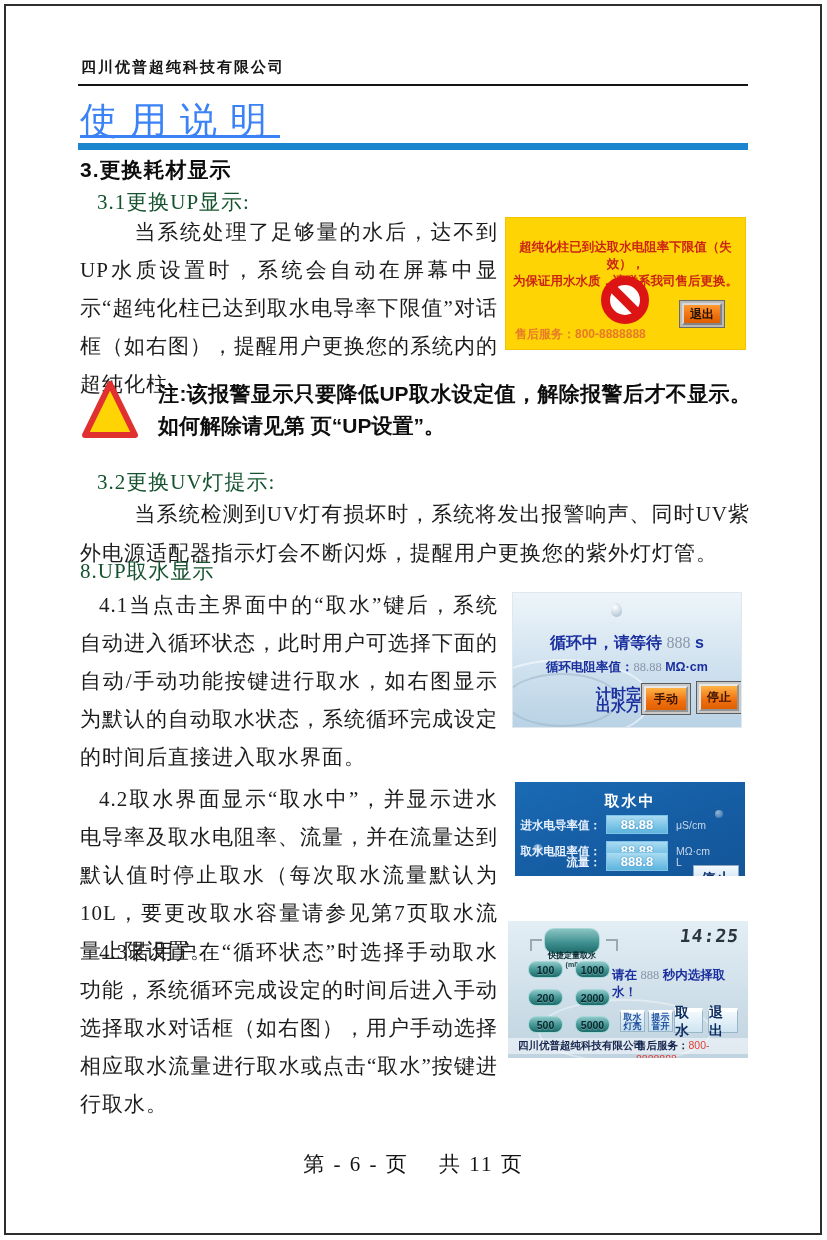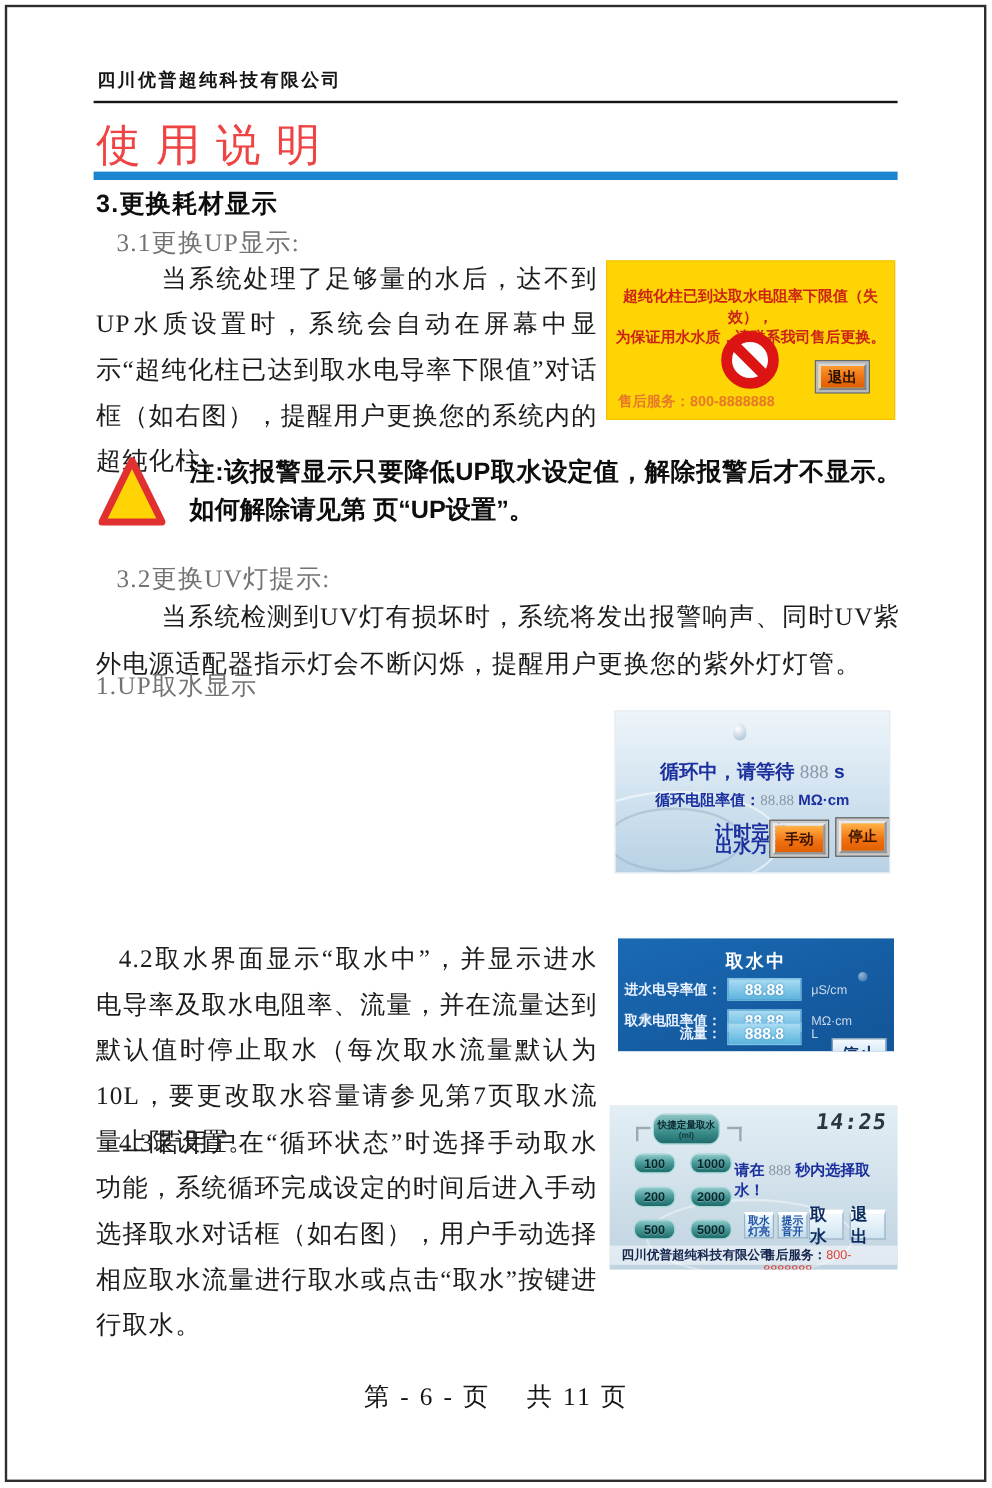--- a/index.html
+++ b/index.html
@@ -4,27 +4,27 @@
 <style>
   html,body{margin:0;padding:0;background:#fff;}
   .page{position:relative;width:827px;height:1240px;background:#fff;overflow:hidden;
         font-family:"Liberation Serif","DejaVu Serif",serif;color:#111;}
   .page-frame{position:absolute;left:4px;top:4px;right:5px;bottom:5px;border:2px solid #2e2e2e;}
 
   
   .company{position:absolute;left:81px;top:58px;font-family:"Liberation Sans","DejaVu Sans",sans-serif;
            font-size:15px;font-weight:700;letter-spacing:2px;color:#151515;}
   .company-rule{position:absolute;left:78px;top:84px;width:670px;height:2px;background:#151515;}
-  .doc-title{position:absolute;left:80px;top:96px;font-size:37px;letter-spacing:13px;color:#ef4444;}
+  .doc-title{position:absolute;left:80px;top:96px;font-size:37px;letter-spacing:13px;color:#3b82f6;text-decoration:underline;}
   .title-bar{position:absolute;left:78px;top:143px;width:670px;height:7px;background:#1b86cf;}
 
   
   .h-sans{position:absolute;font-family:"Liberation Sans","DejaVu Sans",sans-serif;
           font-size:21px;font-weight:700;letter-spacing:1px;color:#0d0d0d;}
-  .h-serif{position:absolute;font-size:21px;color:#737373;letter-spacing:1px;}
+  .h-serif{position:absolute;font-size:21px;color:#14532d;letter-spacing:1px;}
   .body-p{position:absolute;font-size:21px;line-height:38px;color:#1c1c1c;
           text-align:justify;letter-spacing:1px;}
   .col{width:418px;left:80px;}
   .wide{width:670px;left:80px;}
   .ind{text-indent:2.6em;}
   .ind-s{text-indent:0.9em;}
 
   
   .warn-tri{position:absolute;left:82px;top:379px;width:56px;height:60px;}
   .note-text{position:absolute;left:158px;top:378px;width:593px;
@@ -99,21 +99,21 @@
 
   
   .quick{left:508px;top:921px;width:240px;height:137px;
          background:linear-gradient(180deg,#e3eef5 0%,#cfdfe9 55%,#c0d3e0 100%);overflow:hidden;}
   .q-ripple{position:absolute;left:30px;top:78px;width:170px;height:60px;border:2px solid rgba(255,255,255,.7);
             border-radius:50%;opacity:.55;}
   .q-head{position:absolute;left:36px;top:7px;width:56px;height:26px;border-radius:10px;
           background:linear-gradient(180deg,#8cc4c4,#3c8e8e 60%,#206a6a);
           border:1px solid #aad6d6;color:#07282c;text-align:center;
           font-family:"Liberation Sans",sans-serif;font-weight:700;box-sizing:border-box;}
-  .q-head .l1{font-size:8px;line-height:11px;padding-top:3px;}
+  .q-head .l1{font-size:8px;line-height:11px;padding-top:21px;}
   .q-head .l2{font-size:7px;line-height:7px;color:#0d3a3a;}
   .q-brk{position:absolute;border-color:#9aa8b2;border-style:solid;}
   .brk-l{left:22px;top:18px;width:10px;height:10px;border-width:2px 0 0 2px;}
   .brk-r{left:98px;top:18px;width:10px;height:10px;border-width:2px 2px 0 0;}
   .q-clock{position:absolute;right:9px;top:4px;font-family:"DejaVu Sans Mono",monospace;
            font-size:18px;font-weight:700;color:#2b3540;transform:skewX(-7deg);letter-spacing:1px;}
   .pill{position:absolute;width:35px;height:17px;border-radius:8px;
         background:linear-gradient(180deg,#8fc9c9 0%,#4d9c9c 45%,#1d6c6c 100%);
         border:1px solid #a8d8d8;color:#05262a;font-size:10.5px;font-weight:700;
         font-family:"Liberation Sans",sans-serif;display:flex;align-items:center;justify-content:center;
@@ -165,21 +165,22 @@
   </div>
 
   <svg class="warn-tri" viewBox="0 0 56 60">
     <polygon points="28,5 53,56 3,56" fill="#ffd405" stroke="#e03030" stroke-width="6" stroke-linejoin="round"></polygon>
   </svg>
   <div class="note-text">注:该报警显示只要降低UP取水设定值，解除报警后才不显示。如何解除请见第 页“UP设置”。</div>
 
   <div class="h-serif" style="left:97px;top:468px;">3.2更换UV灯提示:</div>
   <div class="body-p wide ind" style="top:495px;line-height:39px;">当系统检测到UV灯有损坏时，系统将发出报警响声、同时UV紫外电源适配器指示灯会不断闪烁，提醒用户更换您的紫外灯灯管。</div>
 
-  <div class="h-serif" style="left:80px;top:557px;">1.UP取水显示</div>
+  <div class="h-serif" style="left:80px;top:557px;">8.UP取水显示</div>
+  <div class="body-p col ind-s" style="top:586px;">4.1当点击主界面中的“取水”键后，系统自动进入循环状态，此时用户可选择下面的自动/手动功能按键进行取水，如右图显示为默认的自动取水状态，系统循环完成设定的时间后直接进入取水界面。</div>
 
   <div class="screen cycle">
     <div class="ripple r1"></div>
     <div class="ripple r2"></div>
     <div class="droplet"></div>
     <div class="cy-l1">
       <span>循环中，请等待 </span><span class="num-gray">888</span><span> s</span>
     </div>
     <div class="cy-l2">
       <span>循环电阻率值：</span><span class="num-gray">88.88</span><span> MΩ·cm</span>

